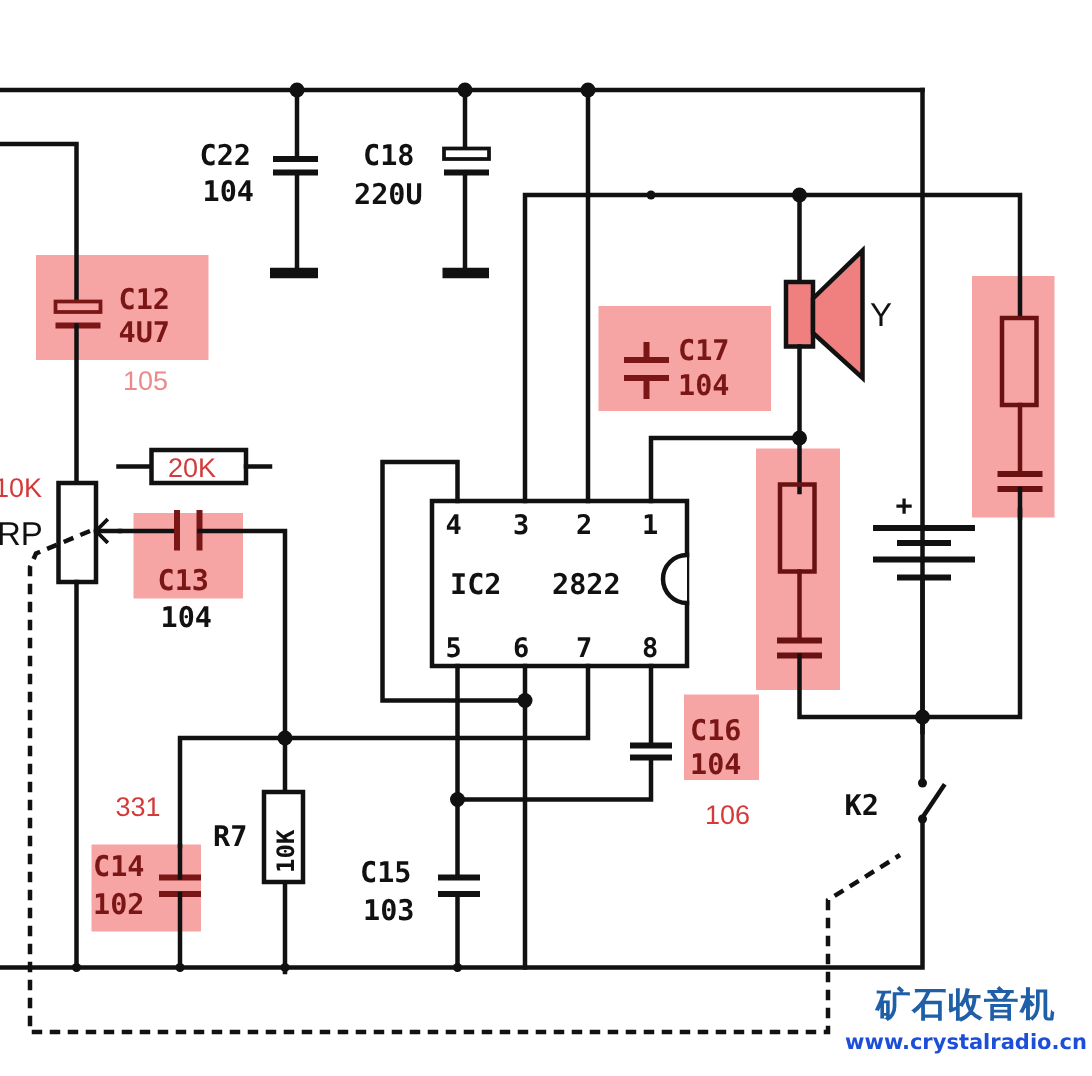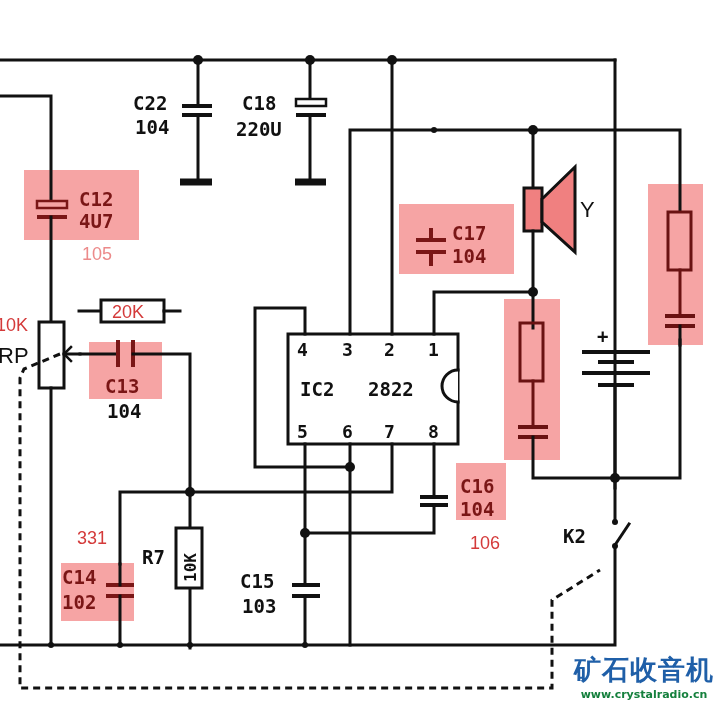--- a/index.html
+++ b/index.html
@@ -12,22 +12,22 @@
   .dot { fill: #111; }
   .body { fill: #fff; stroke: #111; stroke-width: 3; }
   .hl { fill: #ee5a5a; fill-opacity: 0.55; }
   .lbl { font-family: "DejaVu Sans Mono", monospace; font-size: 19px; fill: #111; font-weight: bold; }
   .lbl-dark { font-family: "DejaVu Sans Mono", monospace; font-size: 19px; fill: #7a1616; font-weight: bold; }
   .red { font-family: "Liberation Sans", sans-serif; font-size: 18px; fill: #d43a3a; }
   .pink { font-family: "Liberation Sans", sans-serif; font-size: 18px; fill: #ec8a8a; }
   .pin { font-family: "DejaVu Sans Mono", monospace; font-size: 18px; fill: #111; font-weight: bold; }
   .bigl { font-family: "Liberation Sans", sans-serif; font-size: 22px; fill: #111; }
   #watermark { position: absolute; left: 560px; top: 655px; width: 168px; text-align: center; }
-  #wm-cn { font-family: "DejaVu Sans", sans-serif; font-weight: bold; color: #1f5fa8; font-size: 27px; letter-spacing: 1px; line-height: 30px; }
-  #wm-url { font-family: "DejaVu Sans", sans-serif; font-weight: bold; color: #15803d; font-size: 11px; line-height: 20px; }
+  #wm-cn { font-family: "DejaVu Sans", sans-serif; font-weight: bold; color: #1f5fa8; font-size: 23px; letter-spacing: 1px; line-height: 30px; }
+  #wm-url { font-family: "DejaVu Sans", sans-serif; font-weight: bold; color: #1d4ed8; font-size: 14px; line-height: 20px; }
 </style>
 </head>
 <body>
 
 <svg id="schematic" width="728" height="717" viewBox="0 0 728 717">
 
   <rect class="hl" x="24" y="170" width="115" height="70"></rect>
   <rect class="hl" x="399" y="204" width="115" height="70"></rect>
   <rect class="hl" x="89" y="342" width="73" height="57"></rect>
   <rect class="hl" x="504" y="299" width="56" height="161"></rect>

